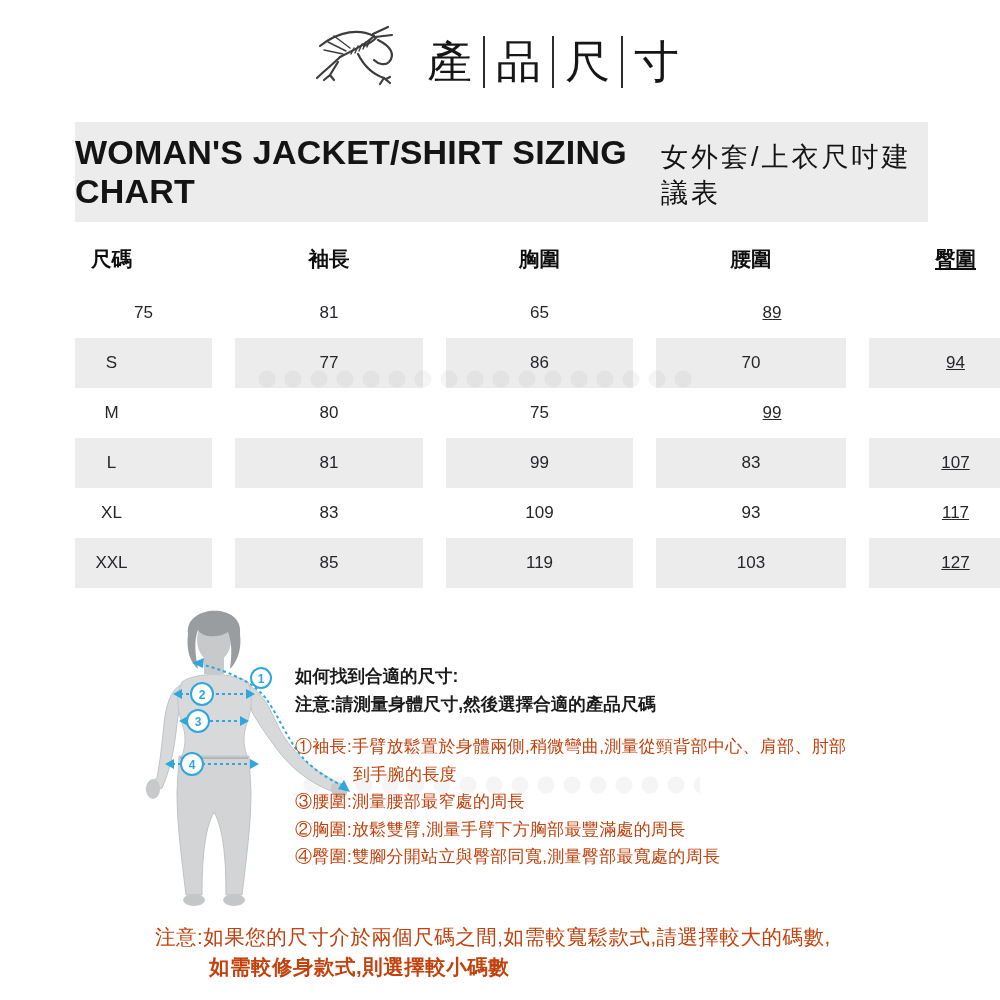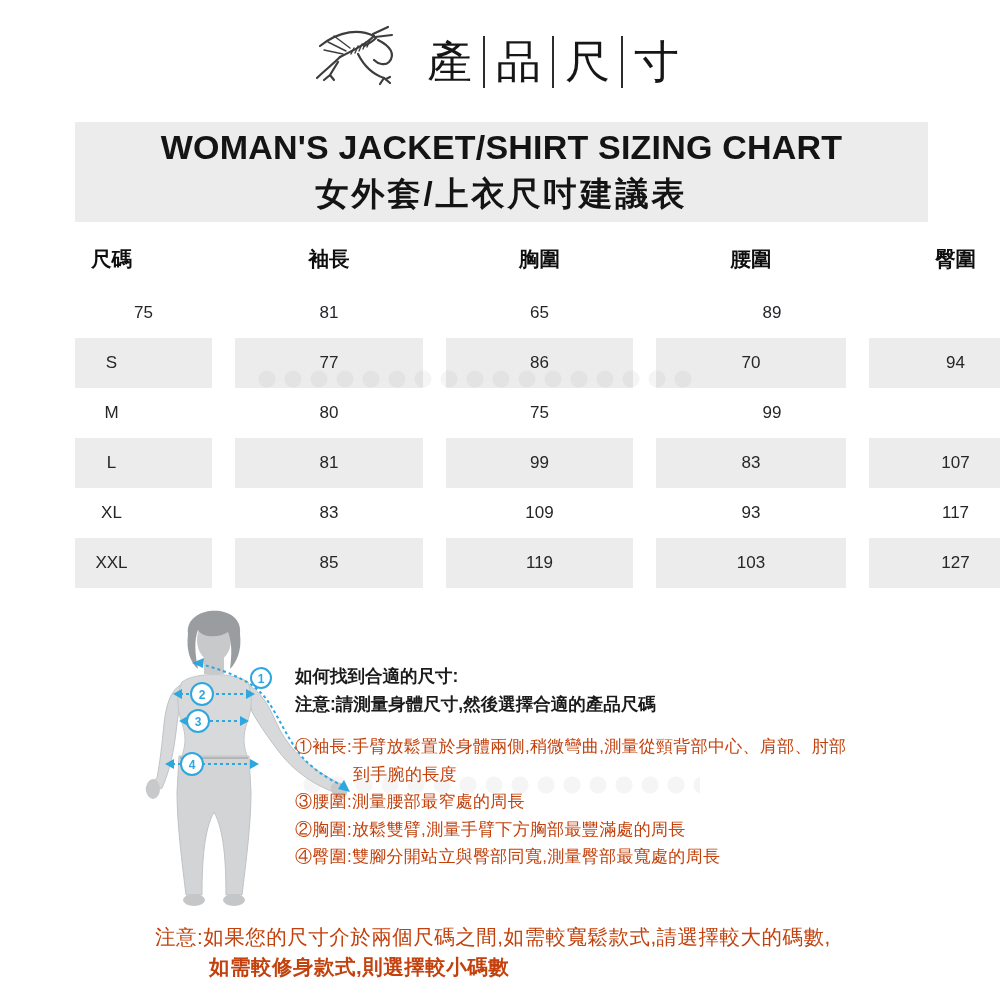--- a/index.html
+++ b/index.html
@@ -12,34 +12,34 @@
   
   .logo-row { position:absolute; top:20px; left:0; width:100%; height:84px;
     display:flex; justify-content:center; align-items:center; }
   .logo-bird { margin-right:10px; margin-top:-4px; }
   .logo-text { display:flex; align-items:center; color:#161616; }
   .logo-text .ch { font-size:45px; padding:0 11px; letter-spacing:0; }
   .logo-text .sep { width:2px; height:52px; background:#2c2c2c; }
 
   
   .banner { position:absolute; left:75px; top:122px; width:853px; height:100px;
-    background:#ececec; display:flex; flex-direction:column; align-items:center; justify-content:center; }
+    background:#ececec; display:flex; align-items:center; justify-content:center; }
   .banner-en { font-weight:bold; font-size:34px; color:#141414; letter-spacing:0.2px; }
-  .banner-zh { font-weight:bold; font-size:33px; color:#141414; letter-spacing:3px; margin-top:5px; }
+  .banner-zh { font-weight:normal; font-size:27px; color:#141414; letter-spacing:3px; margin-top:5px; }
 
   
   .size-table { position:absolute; left:75px; top:230px; width:853px; }
   .trow { display:grid; grid-template-columns:137px 188px 187px 190px 131px;
     column-gap:5px; height:50px;gap:23px; }
   .trow.head { height:58px; }
   .cell { display:flex; align-items:center; justify-content:center;
     font-size:17px; color:#26262a; }
   .head .cell { font-weight:bold; font-size:20.5px; color:#0e0e0e; }
   .c1 { padding-right:64px; }
-  .c5 { padding-left:42px; }
+  .c5 { padding-left:42px;text-decoration:underline; }
   .striped .cell { background:#ececec; }
 
   
   .wm { position:absolute; height:26px;
     background-image:radial-gradient(circle 8px at 12px 13px, rgba(120,120,120,0.14) 0 8px, transparent 9px);
     background-size:26px 26px; opacity:.55; }
   .wm1 { left:255px; top:366px; width:440px; }
   .wm2 { left:300px; top:772px; width:400px; }
 
   

